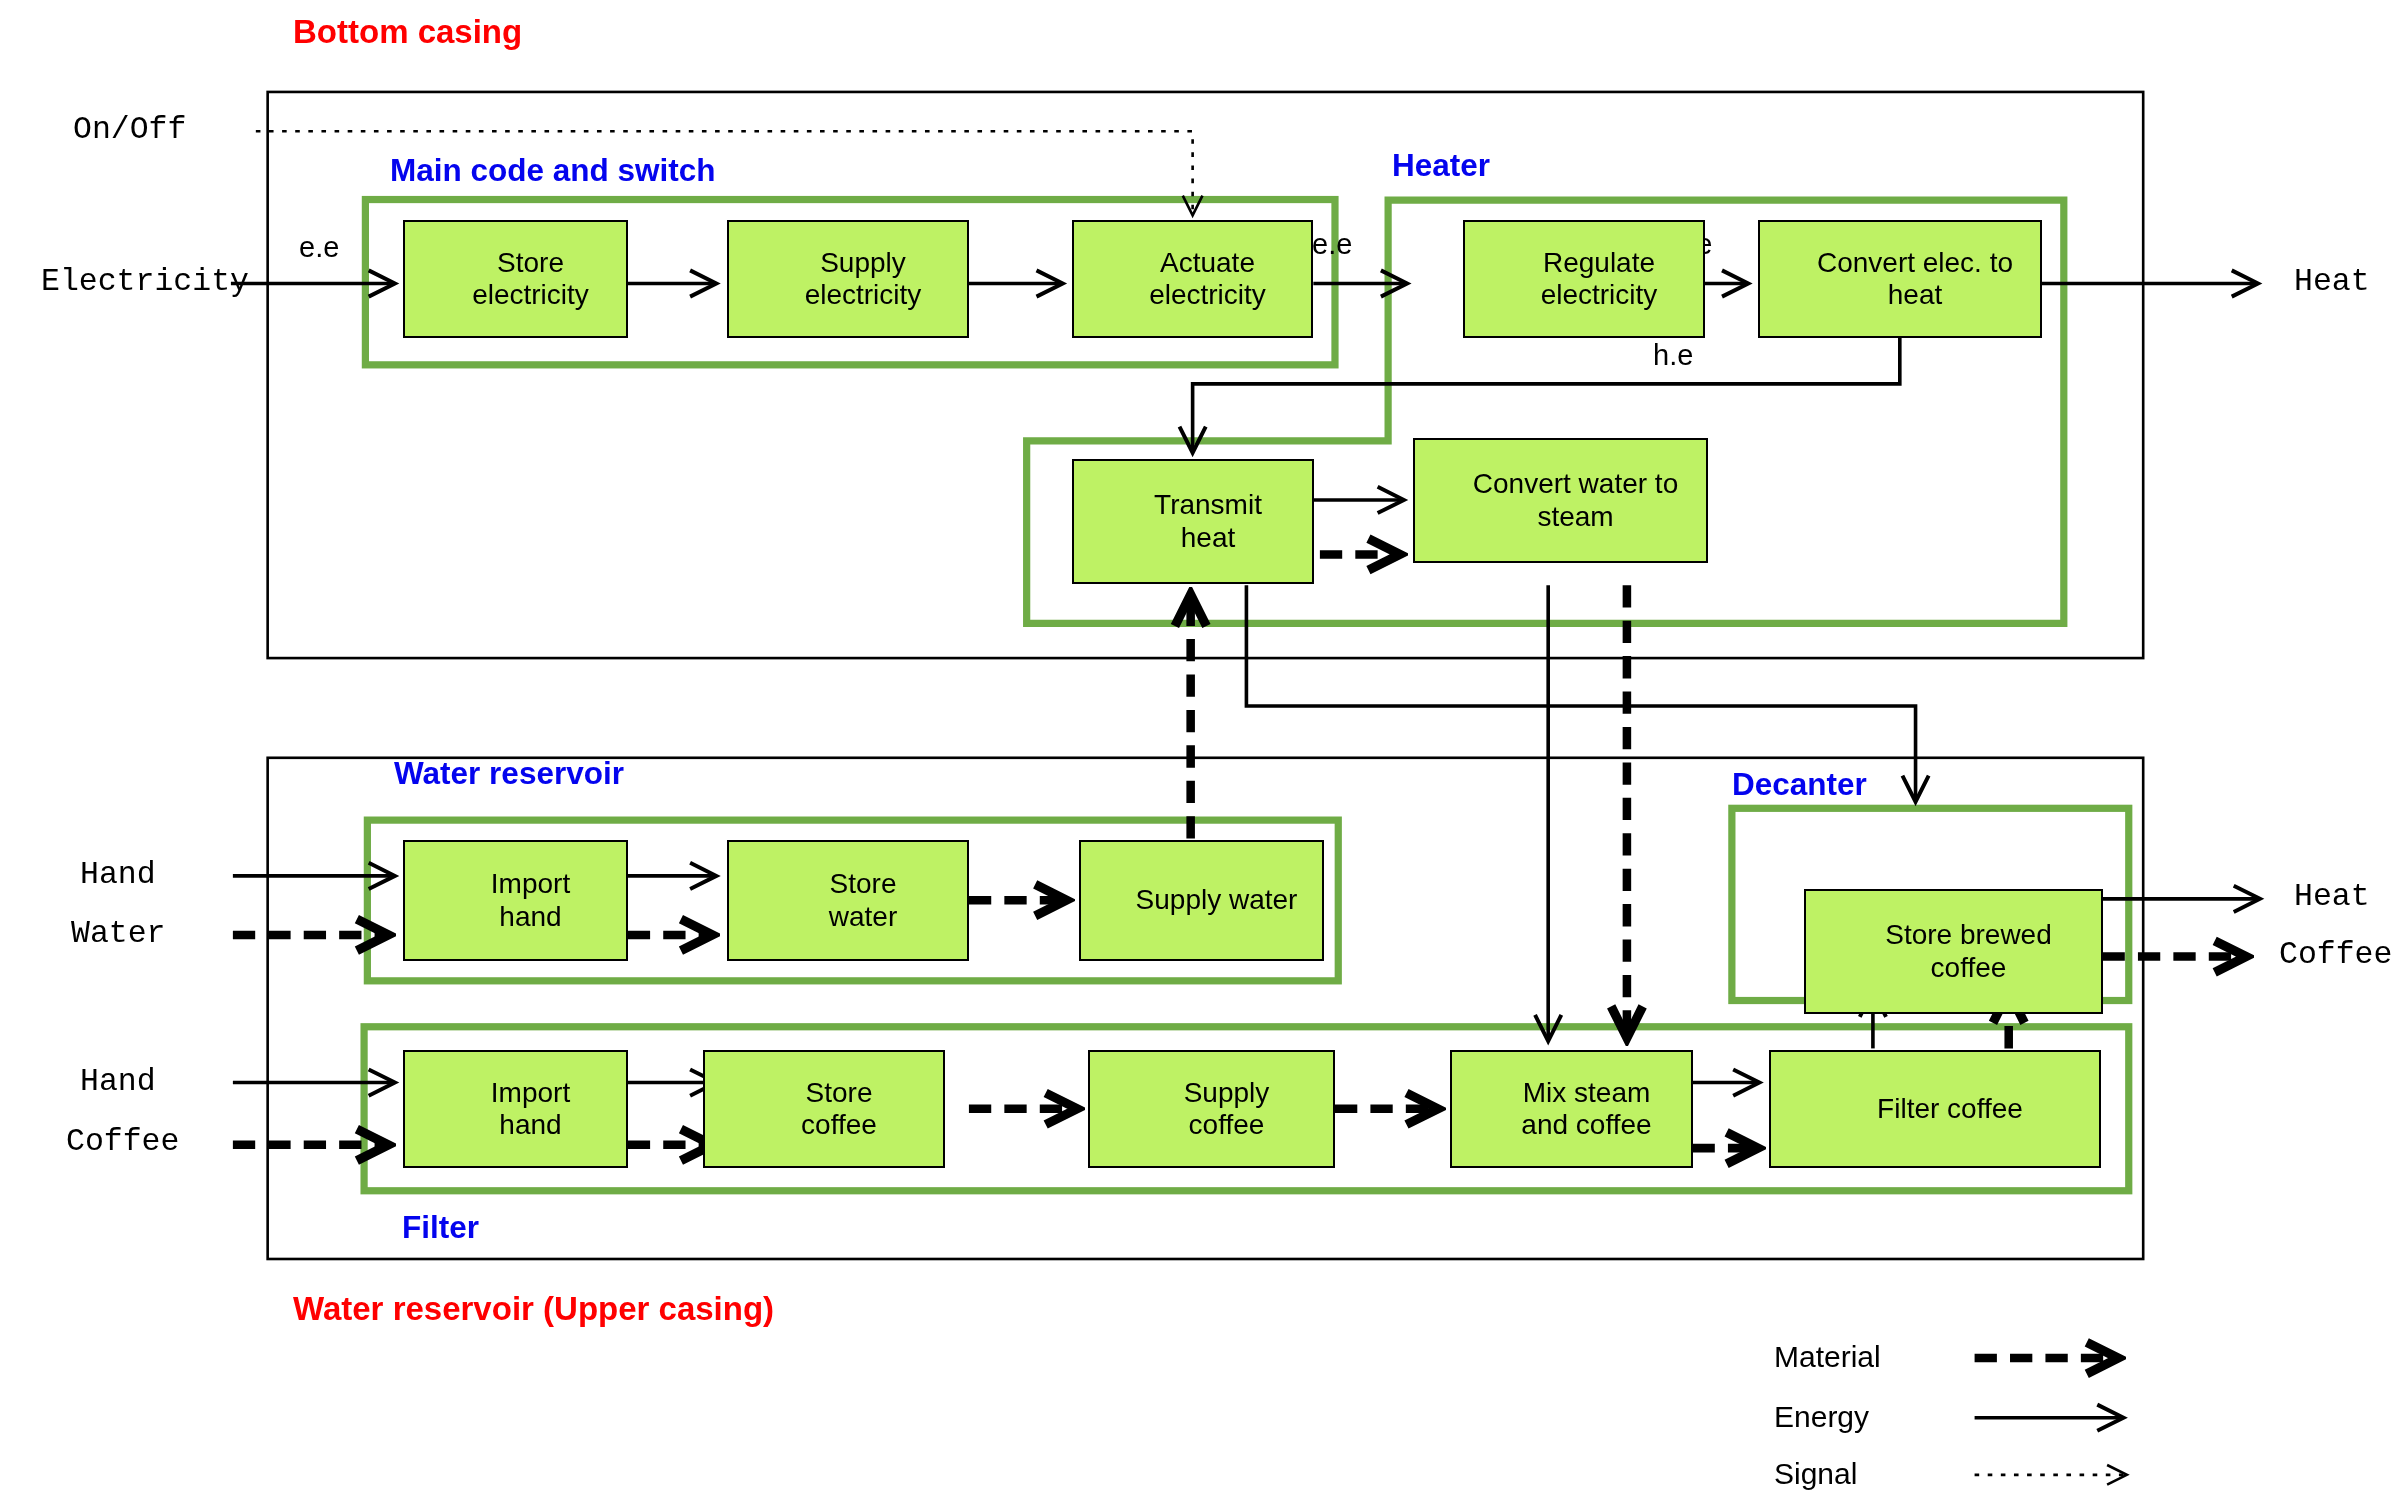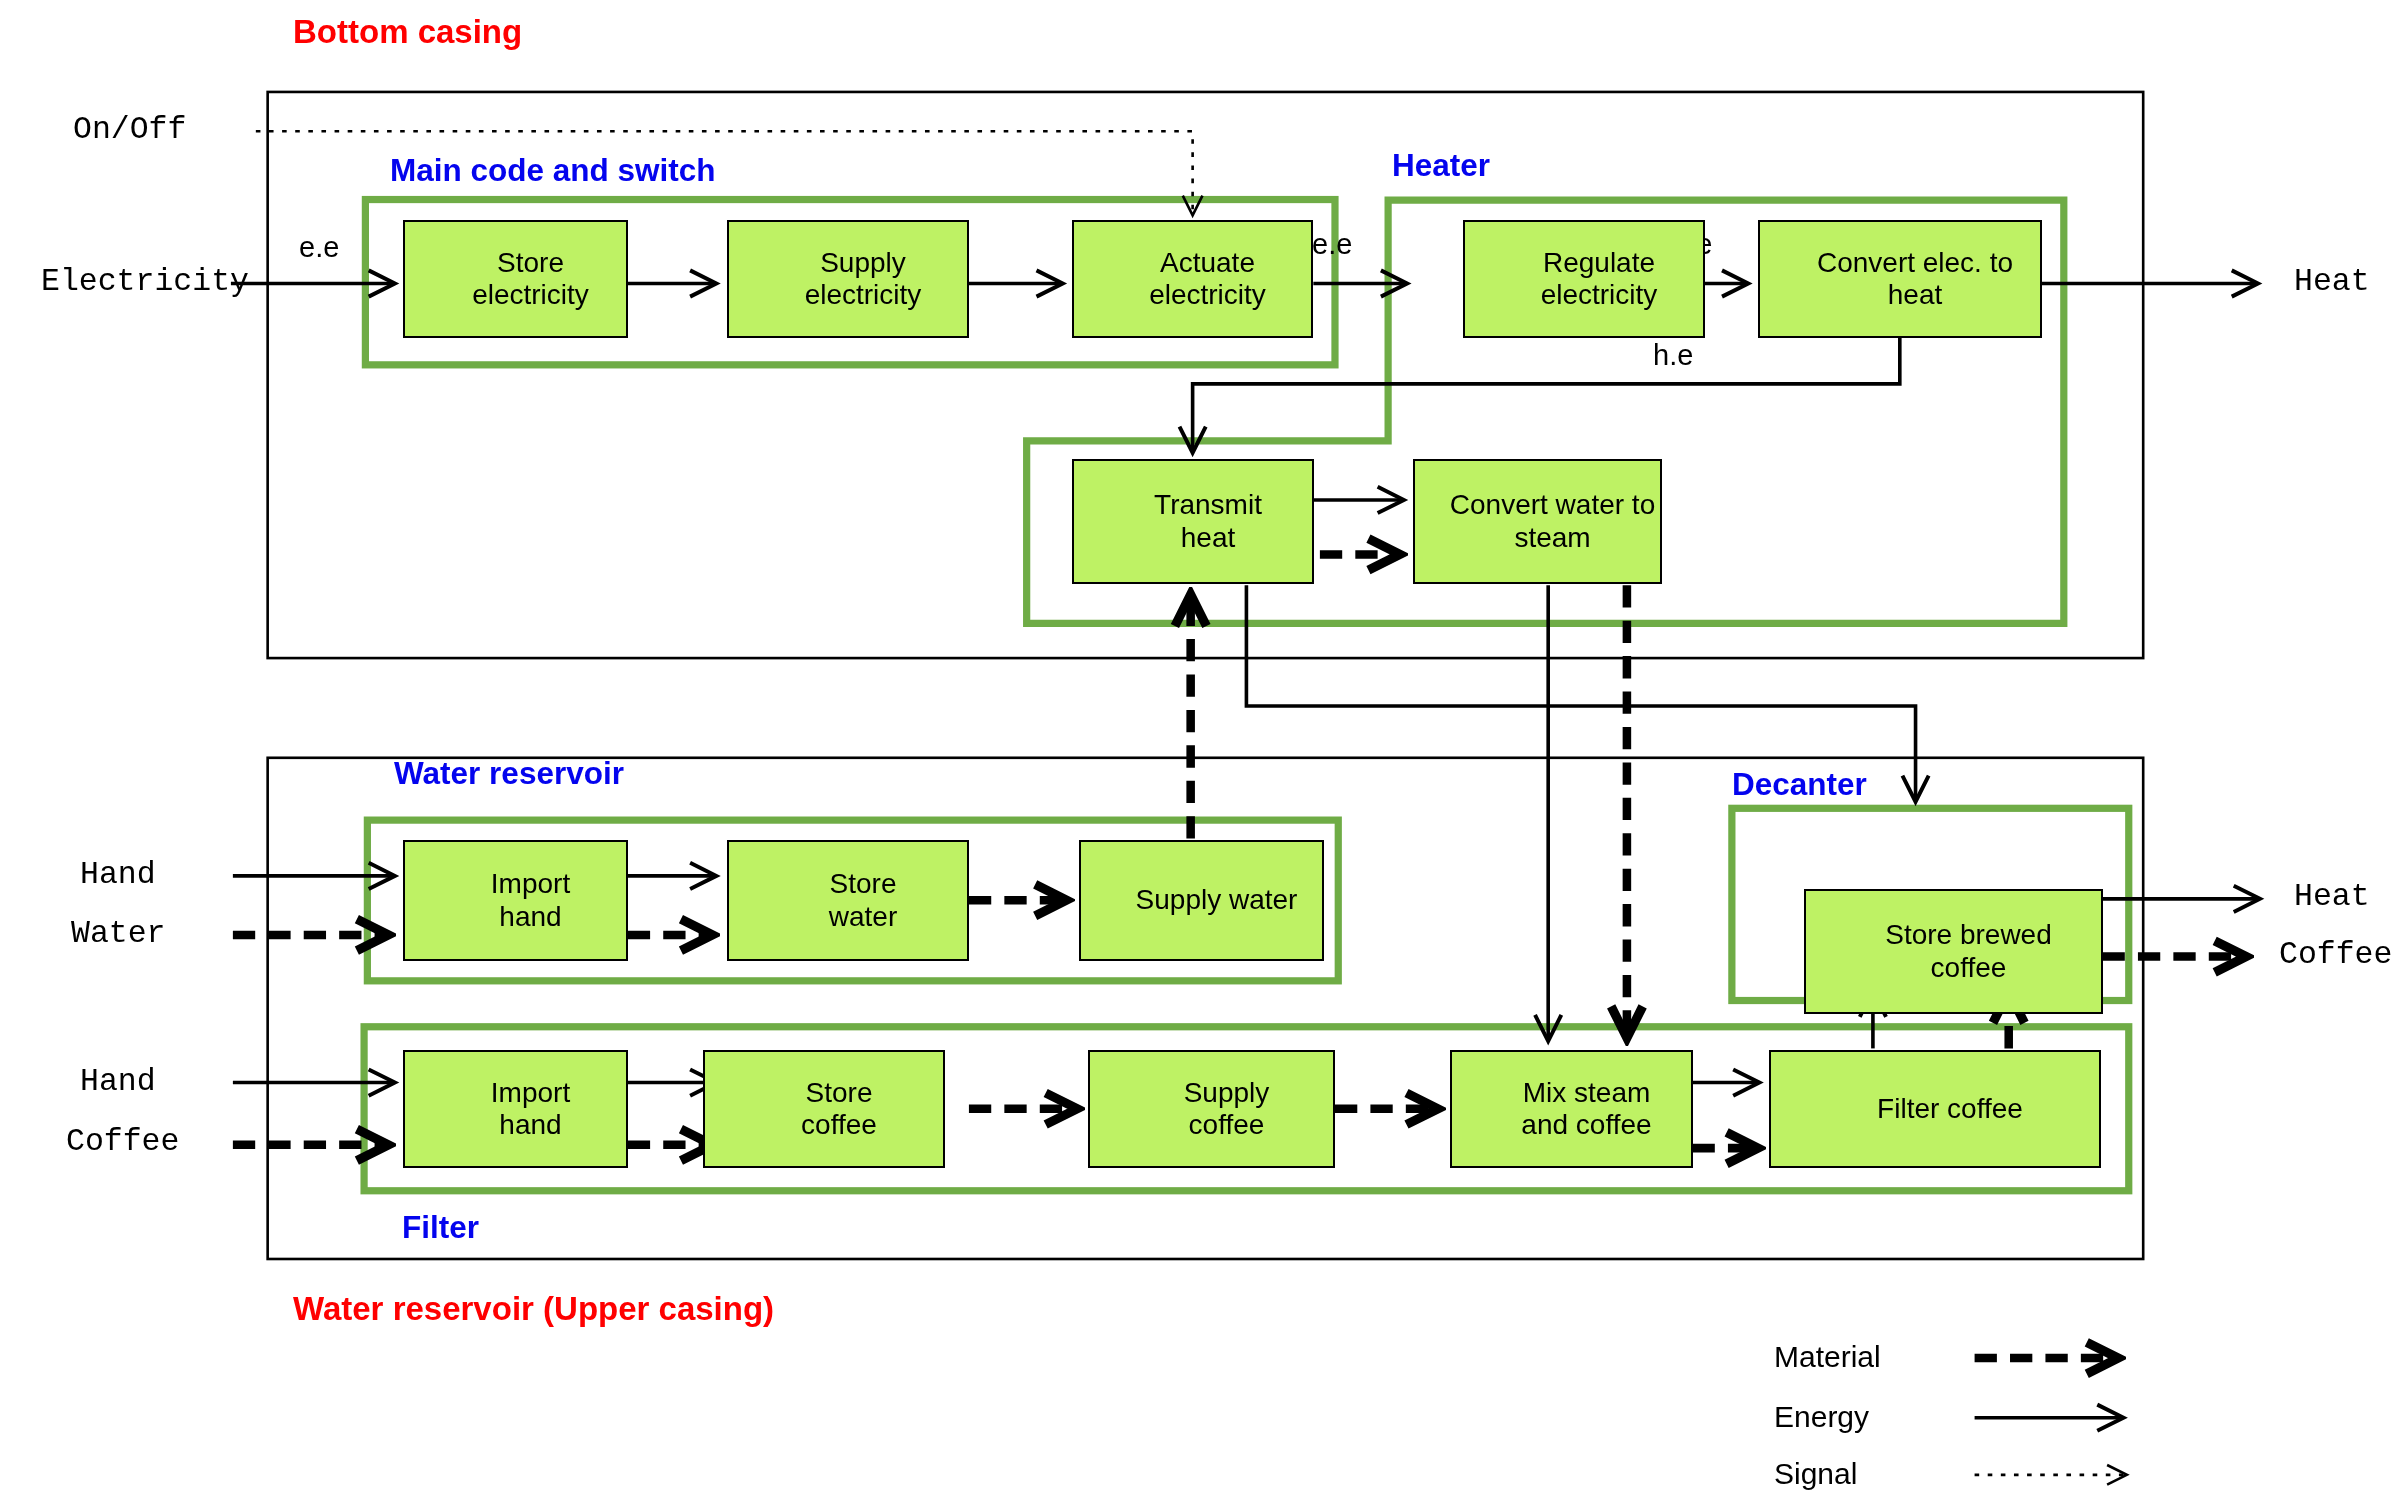--- a/index.html
+++ b/index.html
@@ -134,21 +134,21 @@
   <div class="blk" style="left:1417px;top:220px;width:242px;height:118px;margin-left:46px;">
     <span class="w250">Regulate electricity</span>
     </div>
   <div class="blk" style="left:1758px;top:220px;width:284px;height:118px;">
     <span class="w340">Convert elec. to heat</span>
     </div>
 
   <div class="blk" style="left:1072px;top:459px;width:242px;height:125px;">
     <span class="w200">Transmit heat</span>
     </div>
-  <div class="blk" style="left:1413px;top:459px;width:249px;height:125px;">
+  <div class="blk" style="left:1413px;top:438px;width:295px;height:125px;">
     <span class="w360">Convert water to steam</span>
     </div>
 
   <div class="blk" style="left:403px;top:840px;width:225px;height:121px;">
     <span class="w180">Import hand</span>
     </div>
   <div class="blk" style="left:727px;top:840px;width:242px;height:121px;">
     <span class="w180">Store water</span>
     </div>
   <div class="blk" style="left:1079px;top:840px;width:245px;height:121px;">

